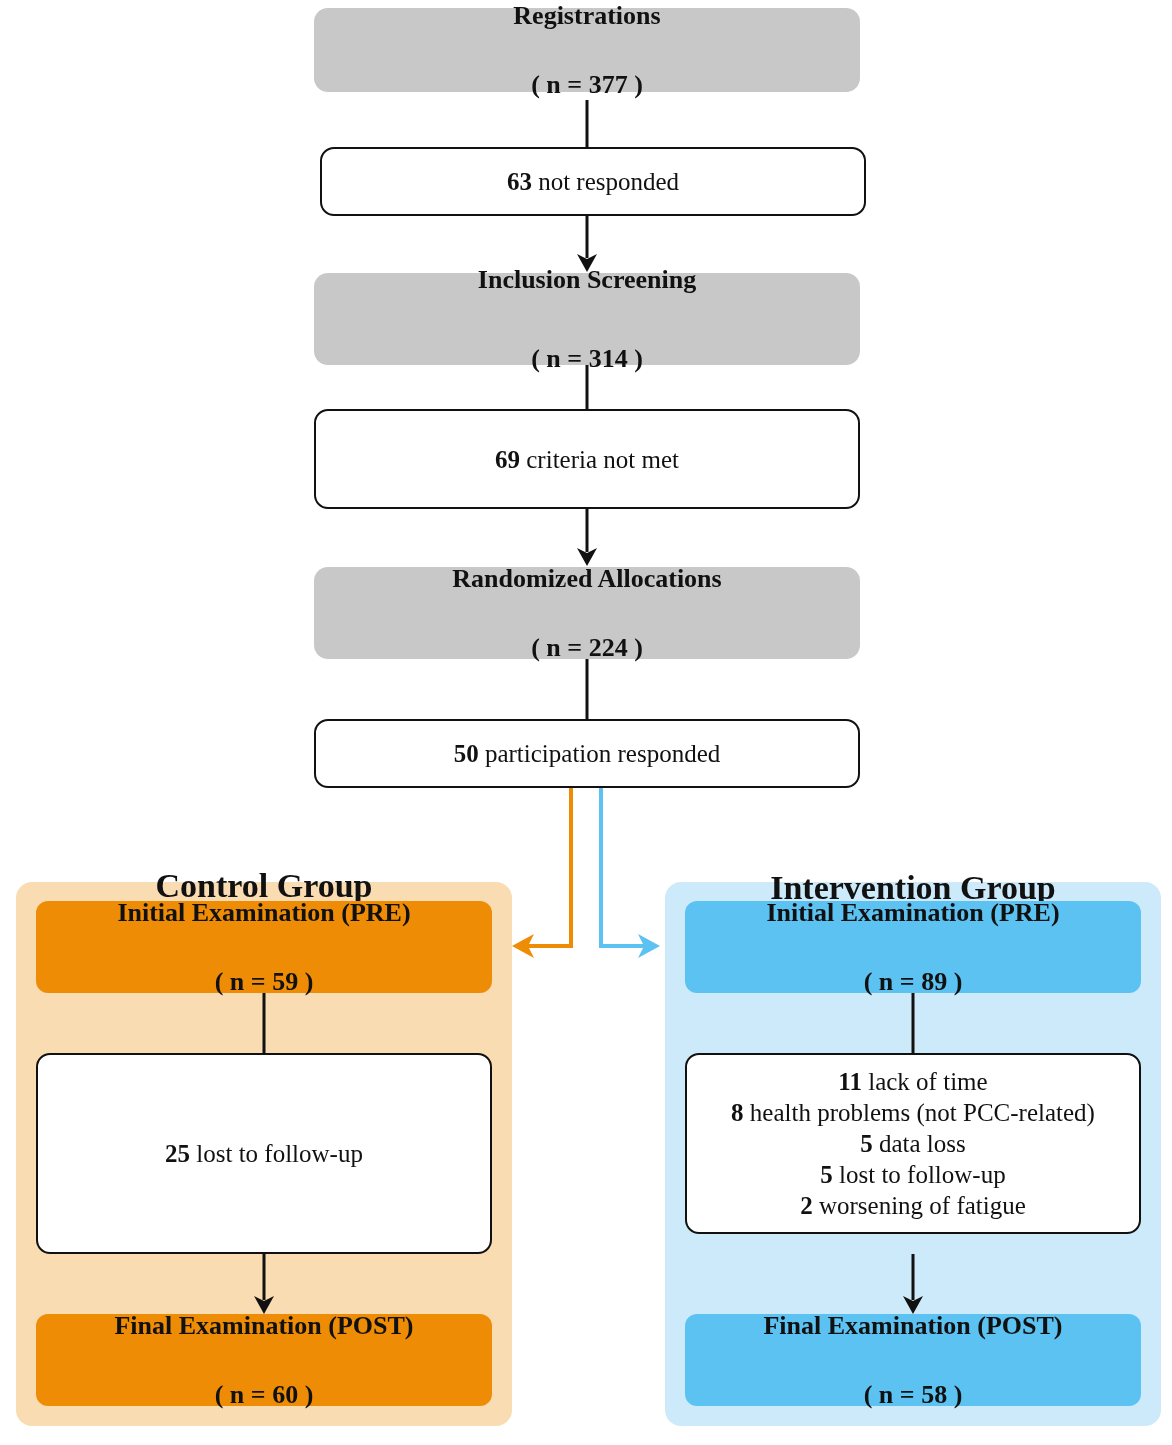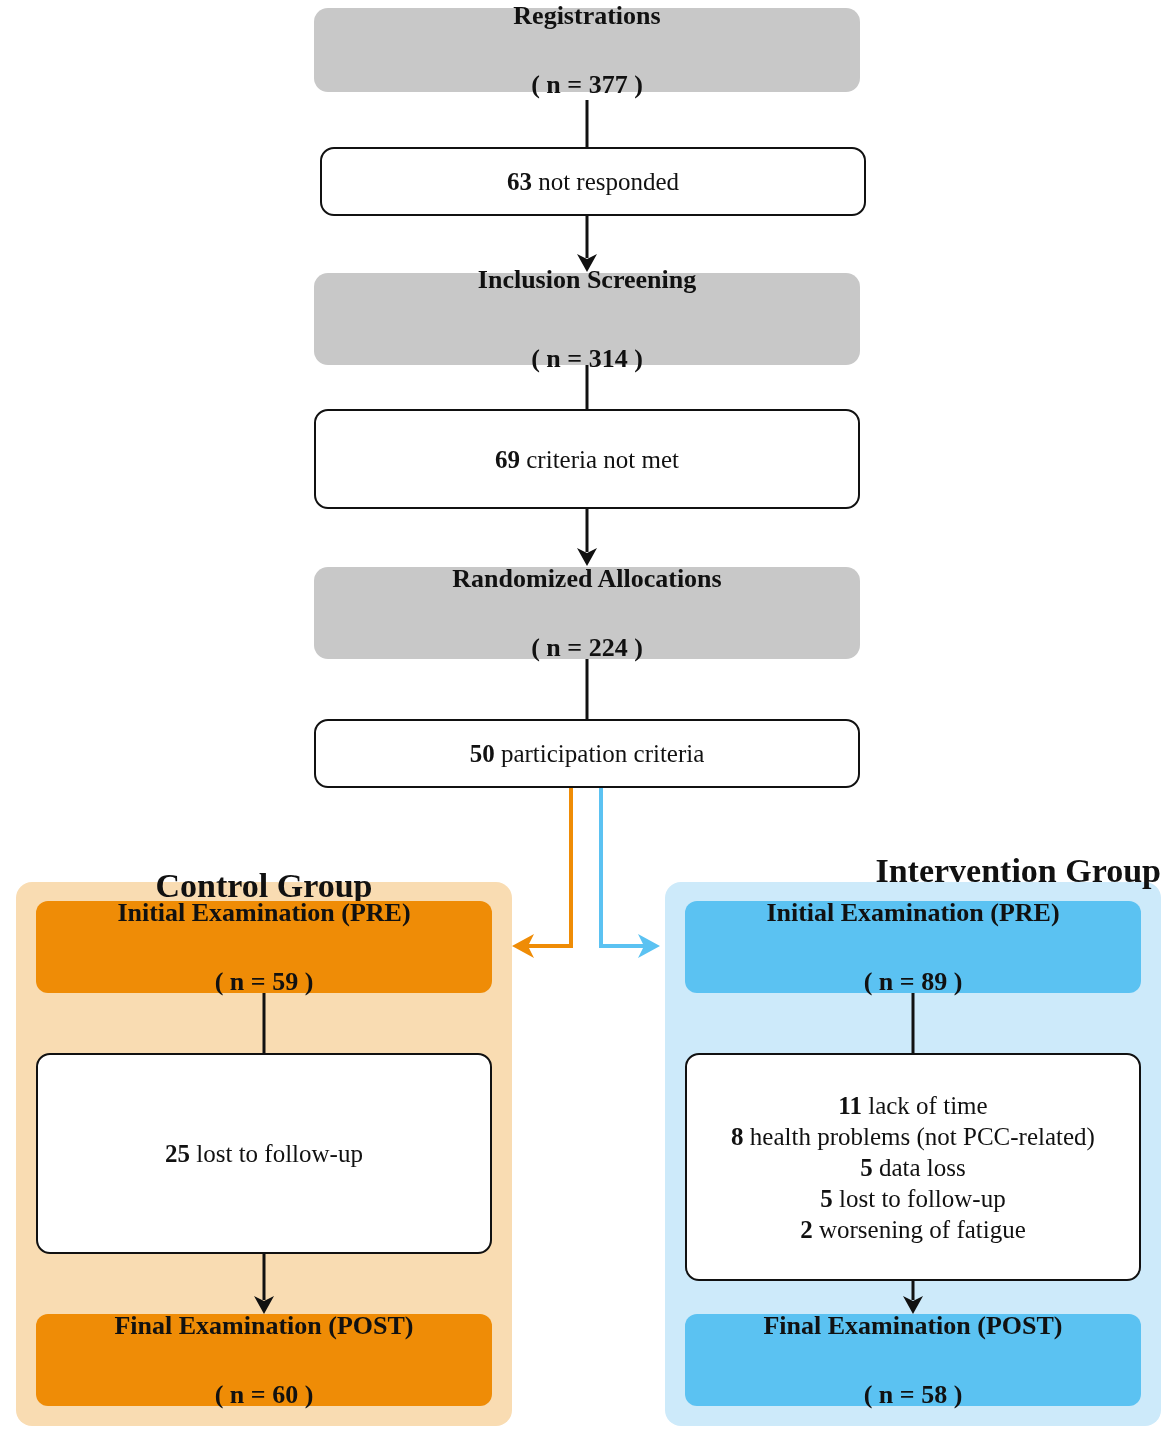--- a/index.html
+++ b/index.html
@@ -72,43 +72,43 @@
 <div class="abs white box" style="left:314px; top:409px; width:546px; height:100px;">
   <div class="line"><b>69</b><span> criteria not met</span></div>
 </div>
 
 <div class="abs gray box" style="left:314px; top:567px; width:546px; height:92px;">
   <div class="title">Randomized Allocations</div>
   <div class="n">( n = 224 )</div>
 </div>
 
 <div class="abs white box" style="left:314px; top:719px; width:546px; height:69px;">
-  <div class="line"><b>50</b><span> participation criteria</span></div>
+  <div class="line"><b>50</b><span> participation responded</span></div>
 </div>
 
 <div class="abs group-title" style="left:16px; top:827px; width:496px;">Control Group</div>
-<div class="abs group-title" style="left:665px; top:812px; width:496px;text-align:right;">Intervention Group</div>
+<div class="abs group-title" style="left:665px; top:829px; width:496px;">Intervention Group</div>
 
 <div class="abs orange box" style="left:36px; top:901px; width:456px; height:92px;">
   <div class="title">Initial Examination (PRE)</div>
   <div class="n">( n = 59 )</div>
 </div>
 <div class="abs white box" style="left:36px; top:1053px; width:456px; height:201px;">
   <div class="line"><b>25</b><span> lost to follow-up</span></div>
 </div>
 <div class="abs orange box" style="left:36px; top:1314px; width:456px; height:92px;">
   <div class="title">Final Examination (POST)</div>
   <div class="n">( n = 60 )</div>
 </div>
 
 <div class="abs blue box" style="left:685px; top:901px; width:456px; height:92px;">
   <div class="title">Initial Examination (PRE)</div>
   <div class="n">( n = 89 )</div>
 </div>
-<div class="abs white box" style="left:685px; top:1053px; width:456px; height:228px;">
+<div class="abs white box" style="left:685px; top:1053px; width:456px; height:181px;">
   <div class="line"><b>11</b><span> lack of time</span></div>
   <div class="line"><b>8</b><span> health problems (not PCC-related)</span></div>
   <div class="line"><b>5</b><span> data loss</span></div>
   <div class="line"><b>5</b><span> lost to follow-up</span></div>
   <div class="line"><b>2</b><span> worsening of fatigue</span></div>
 </div>
 <div class="abs blue box" style="left:685px; top:1314px; width:456px; height:92px;">
   <div class="title">Final Examination (POST)</div>
   <div class="n">( n = 58 )</div>
 </div>

